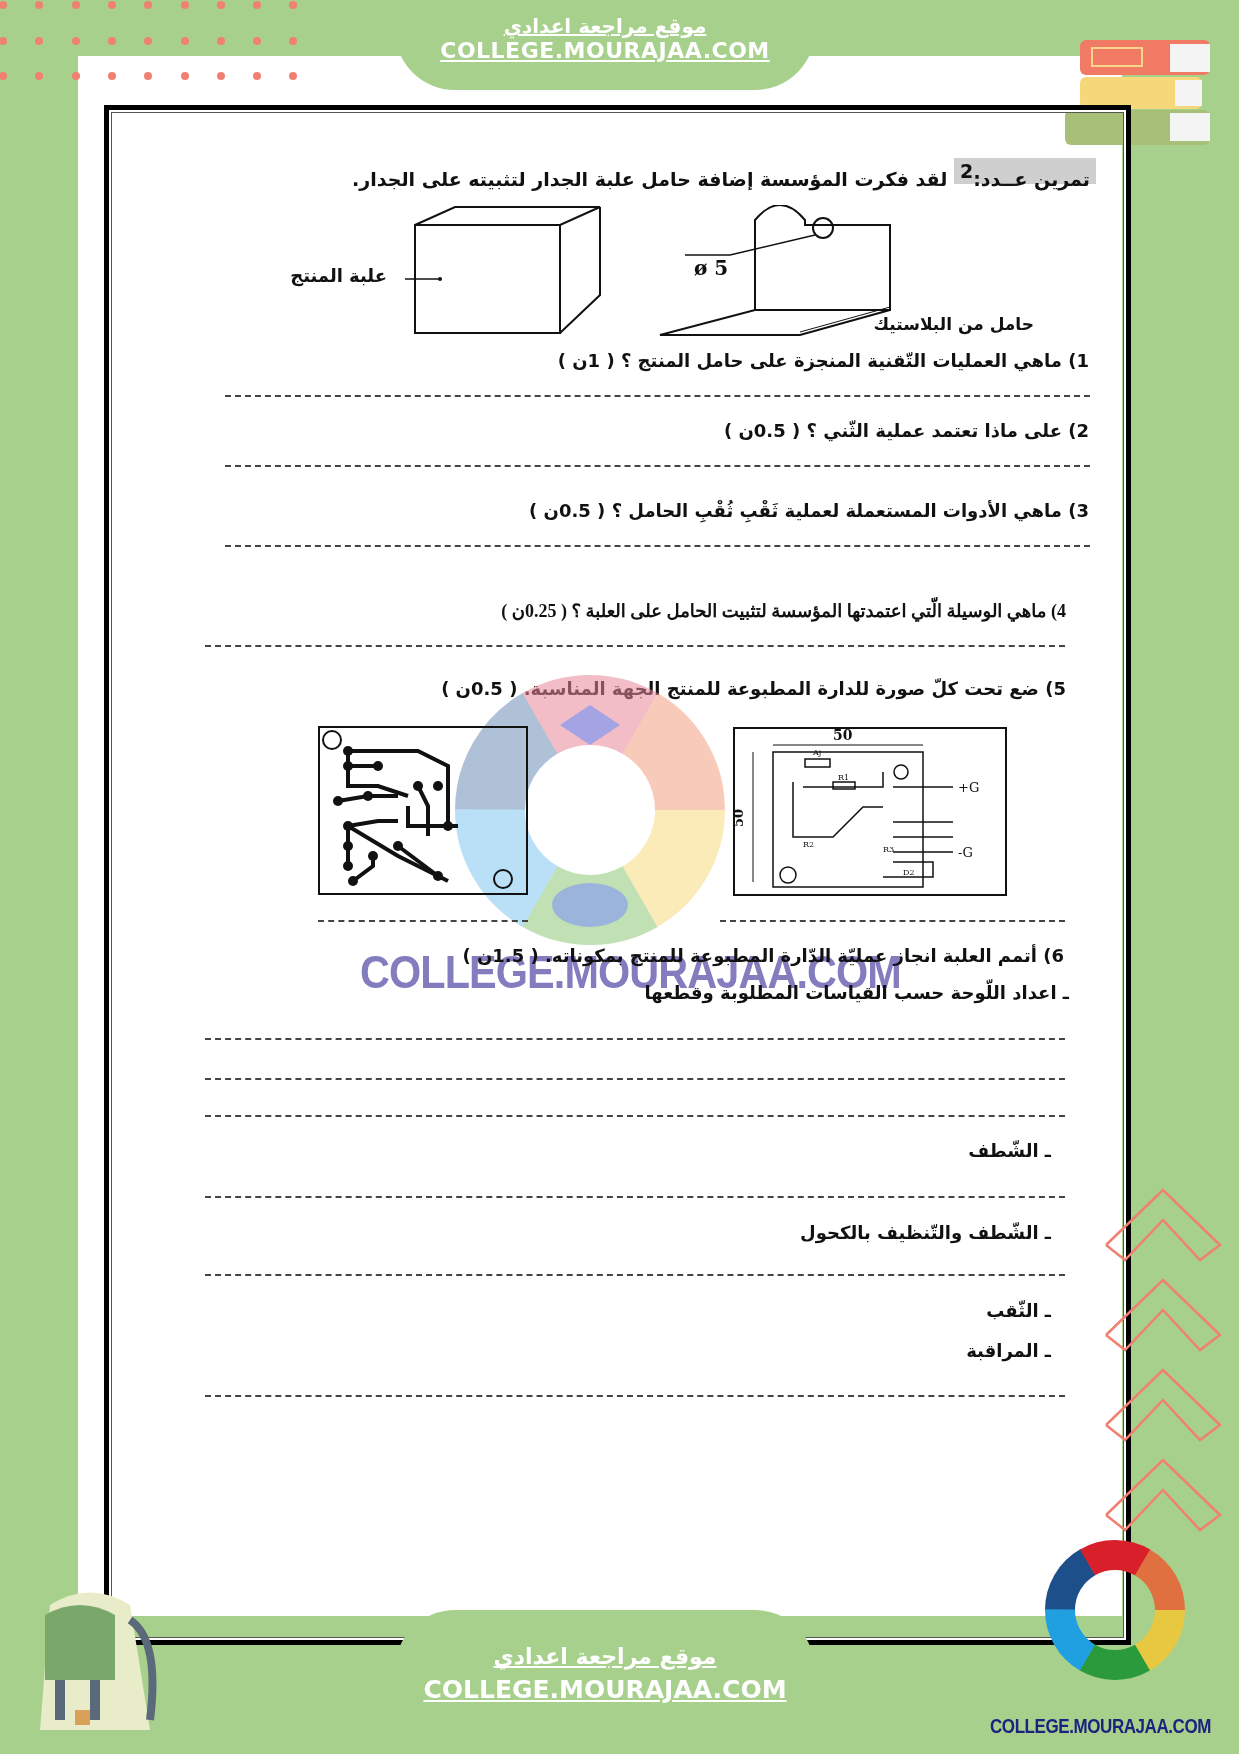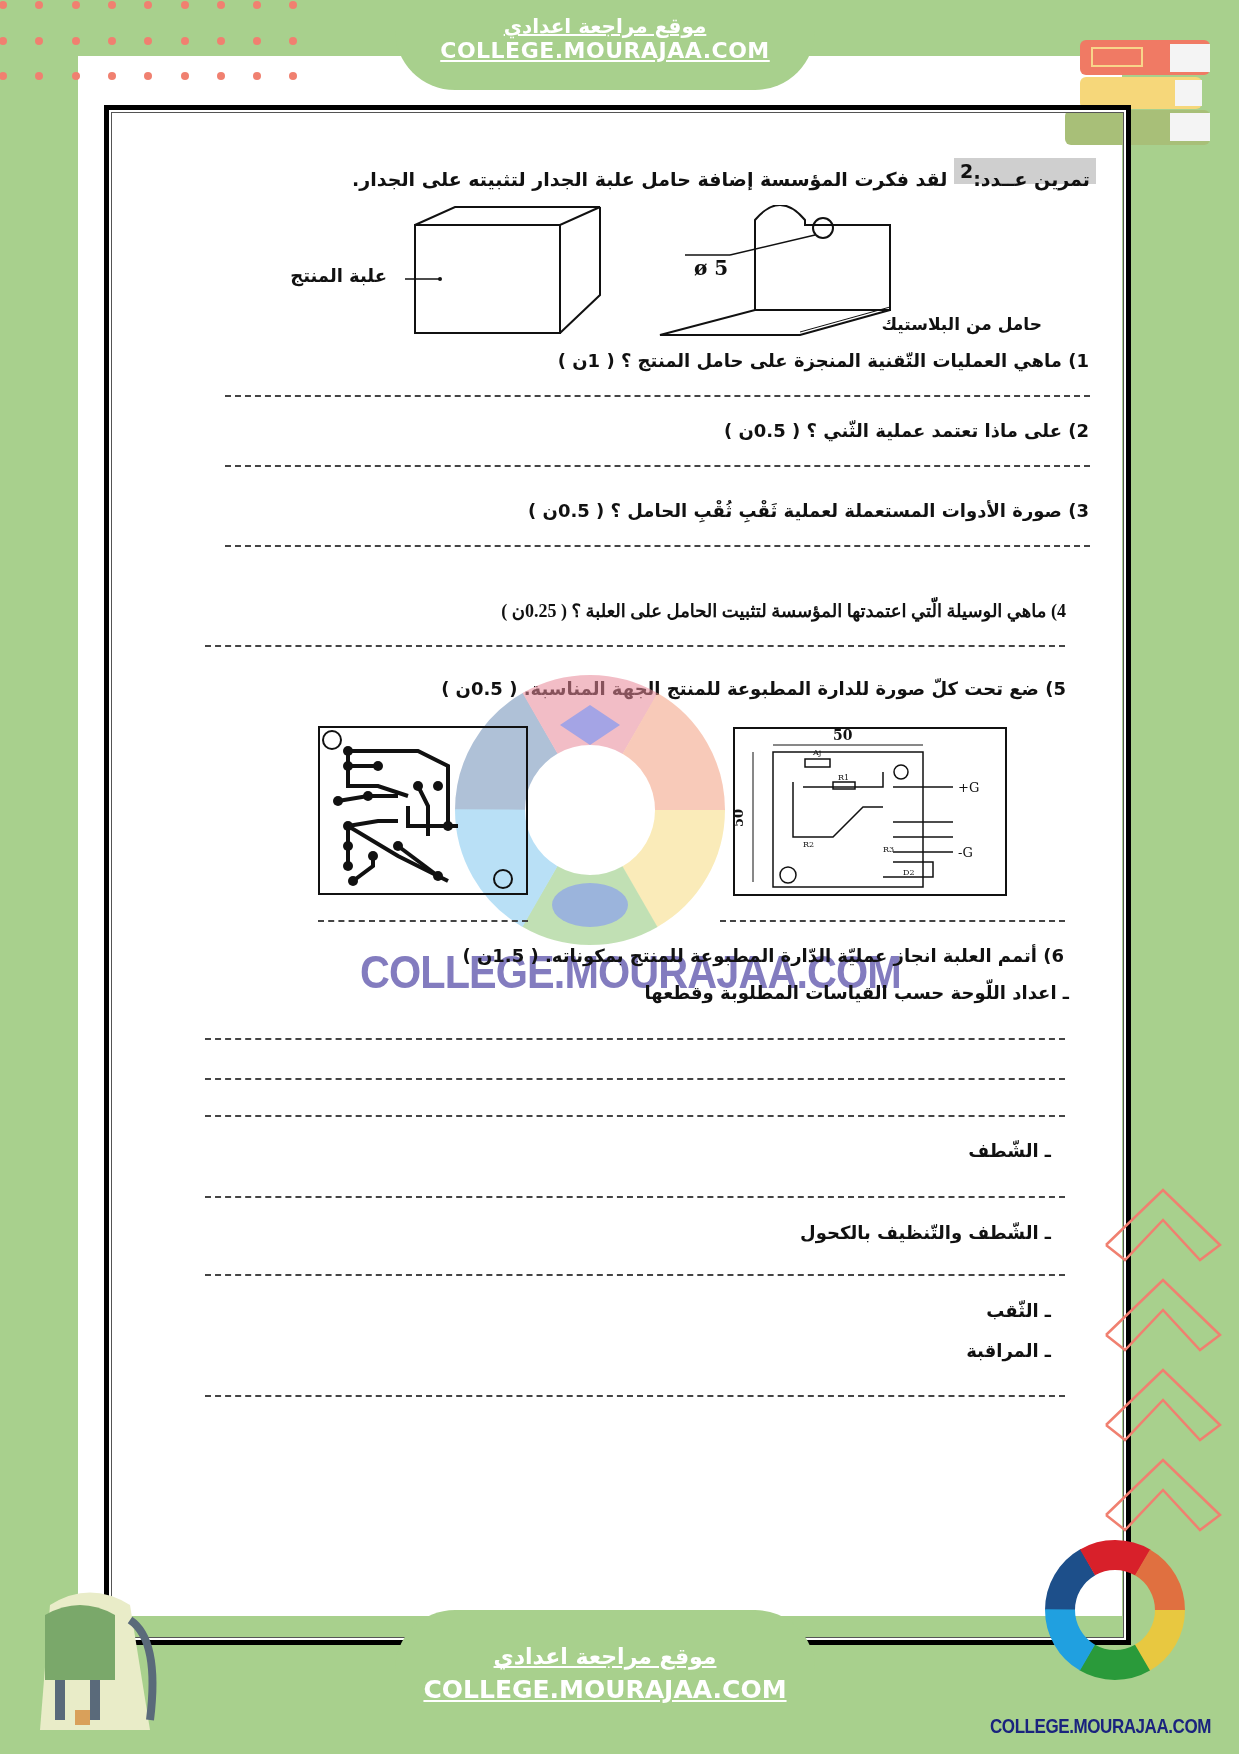--- a/index.html
+++ b/index.html
@@ -95,34 +95,34 @@
 
 <svg style="left:655px;top:205px" width="240" height="135" viewBox="0 0 240 135">
   <path d="M100,20 L100,15 Q125,-15 150,15 L150,20 L235,20 L235,105 L100,105 Z" fill="none" stroke="#111" stroke-width="2"></path>
   <circle cx="168" cy="23" r="10" fill="none" stroke="#111" stroke-width="2"></circle>
   <line x1="30" y1="50" x2="75" y2="50" stroke="#111" stroke-width="1.5"></line>
   <line x1="75" y1="50" x2="160" y2="30" stroke="#111" stroke-width="1.5"></line>
   <polygon points="5,130 100,105 235,105 145,130" fill="none" stroke="#111" stroke-width="2"></polygon>
   <line x1="145" y1="127" x2="235" y2="102" stroke="#111" stroke-width="1"></line>
 </svg>
 <div class="doc" style="left:694px;top:228px;direction:ltr;font-family:'DejaVu Serif',serif;font-size:20px;margin-top:28px;">ø 5</div>
-<div class="doc" style="right:197px;top:314px;font-size:17px;">حامل من البلاستيك</div>
+<div class="doc" style="right:205px;top:314px;font-size:17px;">حامل من البلاستيك</div>
 
 <div class="doc" style="right:150px;top:350px;">
   <span>1)</span> <span>ماهي العمليات التّقنية المنجزة على حامل المنتج ؟</span> <span>( 1ن )</span>
 </div>
 <div class="dash" style="left:225px;width:865px;top:395px;"></div>
 
 <div class="doc" style="right:150px;top:420px;">
   <span>2)</span> <span>على ماذا تعتمد عملية الثّني ؟</span> <span>( 0.5ن )</span>
 </div>
 <div class="dash" style="left:225px;width:865px;top:465px;"></div>
 
 <div class="doc" style="right:150px;top:500px;">
-  <span>3)</span> <span>صورة الأدوات المستعملة لعملية ثَقْبِ ثُقْبِ الحامل ؟</span> <span>( 0.5ن )</span>
+  <span>3)</span> <span>ماهي الأدوات المستعملة لعملية ثَقْبِ ثُقْبِ الحامل ؟</span> <span>( 0.5ن )</span>
 </div>
 <div class="dash" style="left:225px;width:865px;top:545px;"></div>
 
 <div class="doc" style="right:173px;top:600px;font-family:Liberation Serif, serif;">
   <span>4)</span> <span>ماهي الوسيلة الّتي اعتمدتها المؤسسة لتثبيت الحامل على العلبة ؟</span> <span>( 0.25ن )</span>
 </div>
 <div class="dash" style="left:205px;width:860px;top:645px;"></div>
 
 <div class="doc" style="right:173px;top:678px;">
   <span>5)</span> <span>ضع تحت كلّ صورة للدارة المطبوعة للمنتج الجهة المناسبة.</span> <span>( 0.5ن )</span>

